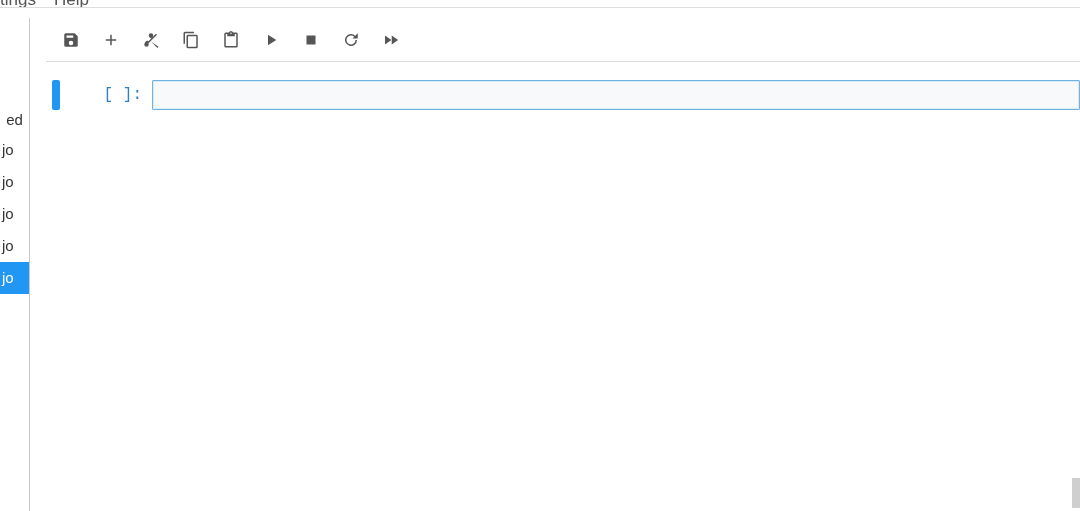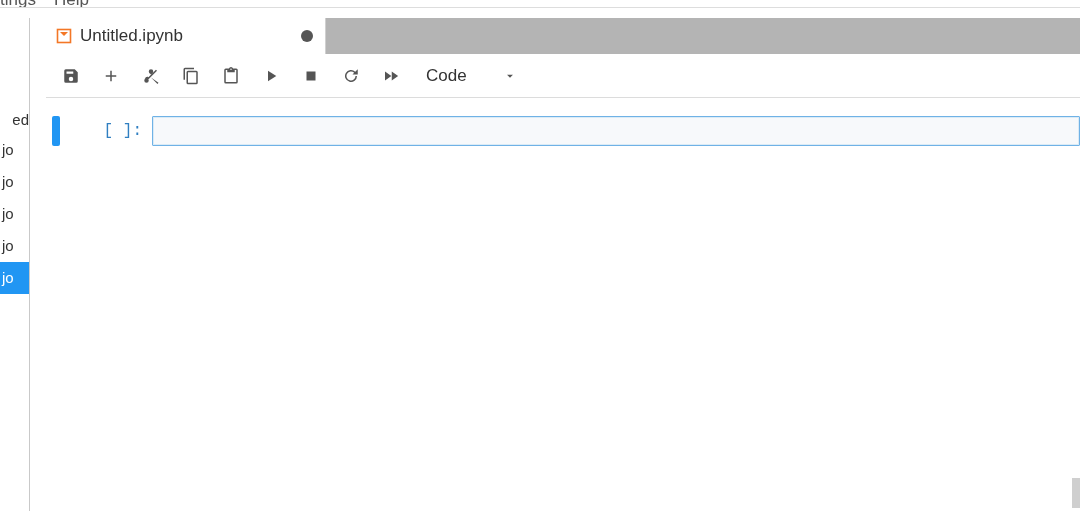--- a/index.html
+++ b/index.html
@@ -44,21 +44,21 @@
       background: #fff;
       border-right: 1px solid #c9c9c9;
       overflow: hidden;
       position: relative;
     }
     .side-spacer { height: 88px; }
     .side-header {
       font-size: 15px;
       color: #333;
       padding: 4px 0 4px 0;
-      text-align: right;
+      text-align: center;
       height: 28px;
       line-height: 20px;
     }
     .side-row {
       height: 32px;
       line-height: 32px;
       font-size: 15px;
       color: #333;
       padding-left: 2px;
       text-align: left;
@@ -221,32 +221,20 @@
     <div class="side-row">jo</div>
     <div class="side-row">jo</div>
     <div class="side-row">jo</div>
     <div class="side-row">jo</div>
     <div class="side-row selected">jo</div>
   </div>
 
   <div class="main">
     <div class="notebook-frame">
 
-      <div class="tabbar">
-        <div class="tab">
-          <span class="notebook-icon">
-            <svg viewBox="0 0 16 16">
-                <rect x="1.5" y="1.5" width="13" height="13" fill="none" stroke="#f37726" stroke-width="1.6"></rect>
-                <path d="M4 4 L8 8 L12 4 Z" fill="#f37726"></path>
-              </svg>
-          </span>
-          <span>Untitled.ipynb</span>
-          <span class="dirty-dot"></span>
-        </div>
-      </div>
 
       <div class="toolbar">
         <div class="btn">
           <svg viewBox="0 0 24 24">
               <path fill="currentColor" d="M17 3H5a2 2 0 0 0-2 2v14a2 2 0 0 0 2 2h14a2 2 0 0 0 2-2V7l-4-4zM12 19a3 3 0 1 1 0-6 3 3 0 0 1 0 6zm3-10H6V6h9v3z"></path>
             </svg>
         </div>
         <div class="btn">
           <svg viewBox="0 0 24 24">
               <path fill="currentColor" d="M19 13h-6v6h-2v-6H5v-2h6V5h2v6h6v2z"></path>
@@ -278,26 +266,20 @@
             </svg>
         </div>
         <div class="btn">
           <svg viewBox="0 0 24 24">
               <path fill="currentColor" d="M17.65 6.35A8 8 0 1 0 20 12h-2a6 6 0 1 1-1.76-4.24L14 10h7V3l-3.35 3.35z"></path>
             </svg>
         </div>
         <div class="btn">
           <svg viewBox="0 0 24 24">
               <path fill="currentColor" d="M4 18l8.5-6L4 6v12zm9-12v12l8.5-6L13 6z"></path>
-            </svg>
-        </div>
-        <div class="celltype">
-          <span>Code</span>
-          <svg viewBox="0 0 24 24">
-              <path fill="currentColor" d="M7 10l5 5 5-5z"></path>
             </svg>
         </div>
       </div>
 
       <div class="cells">
         <div class="cell">
           <div class="cell-marker"></div>
           <div class="cell-prompt">[ ]:</div>
           <div class="cell-input" contenteditable="true" style=""></div>
         </div>

